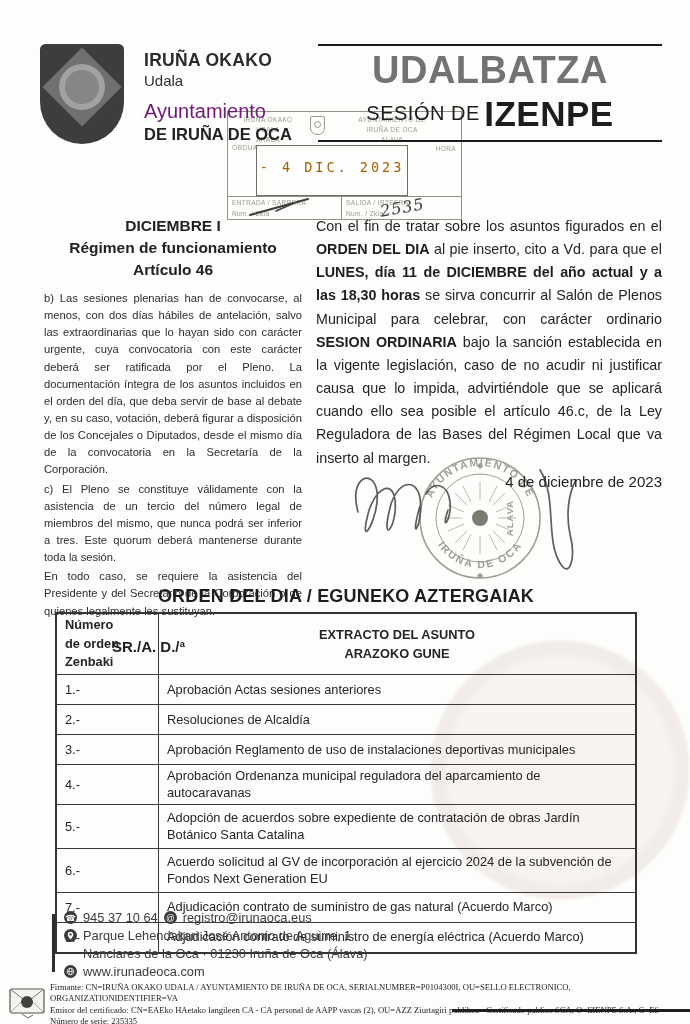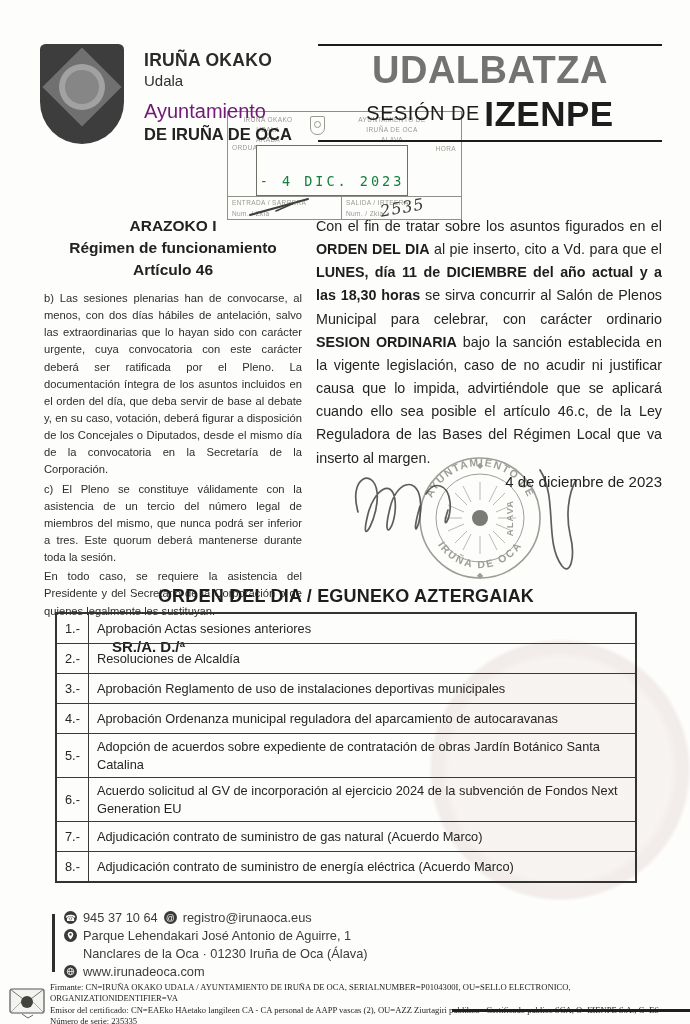--- a/index.html
+++ b/index.html
@@ -31,22 +31,22 @@
   
   .registry-stamp{position:absolute;left:227px;top:111px;width:233px;height:107px;
         border:1.6px solid #90908a;z-index:1;color:#9a9a91;font-size:6.5px;letter-spacing:.4px;}
   .rs-org-left{position:absolute;left:4px;top:3px;width:72px;text-align:center;line-height:1.5;}
   .rs-shield-mini{position:absolute;left:82px;top:4px;width:13px;height:17px;border:1px solid #9a9a91;border-radius:2px 2px 7px 7px;}
   .rs-shield-mini::after{content:"";position:absolute;left:3px;top:4px;width:5px;height:5px;border:1px solid #9a9a91;border-radius:50%;}
   .rs-org-right{position:absolute;left:104px;top:3px;width:120px;text-align:center;line-height:1.5;}
   .rs-ordua{position:absolute;left:4px;top:32px;}
   .rs-hora{position:absolute;right:5px;top:33px;}
   .rs-datebox{position:absolute;left:28px;top:33px;width:152px;height:51px;border:1.8px solid #6f6f67;box-sizing:border-box;}
-  .rs-date{margin-top:27px;text-align:center;font-family:"DejaVu Sans Mono",monospace;
-        font-size:13.5px;letter-spacing:3px;color:#15803d;}
+  .rs-date{margin-top:13px;text-align:center;font-family:"DejaVu Sans Mono",monospace;
+        font-size:13.5px;letter-spacing:3px;color:#a16207;}
   .rs-hdiv{position:absolute;left:0;top:84px;width:100%;border-top:1.4px solid #90908a;}
   .rs-vdiv{position:absolute;left:113px;top:84px;height:23px;border-left:1.4px solid #90908a;}
   .rs-entrada{position:absolute;left:4px;top:87px;}
   .rs-salida{position:absolute;left:118px;top:87px;}
   .rs-numl{position:absolute;left:4px;bottom:2px;}
   .rs-numr{position:absolute;left:118px;bottom:2px;}
   .rs-slash{position:absolute;left:18px;top:84px;}
   .rs-handwrite{position:absolute;left:152px;top:86px;font-family:"DejaVu Serif",serif;font-style:italic;
         font-size:16px;color:#3a3a3a;transform:rotate(-10deg);letter-spacing:1px;}
 
@@ -149,21 +149,21 @@
     <div class="rs-numl">Num. / Zkia</div>
     <div class="rs-numr">Num. / Zkia</div>
     <svg class="rs-slash" width="70" height="22">
       <line x1="4" y1="19" x2="62" y2="3" stroke="#3f3f3f" stroke-width="2" stroke-linecap="round"></line>
       <line x1="30" y1="15" x2="46" y2="8" stroke="#3f3f3f" stroke-width="1.6" stroke-linecap="round"></line>
     </svg>
     <div class="rs-handwrite">2535</div>
   </div>
 
   <div class="col-left">
-    <div class="cap-h">ARAZOKO I</div>
+    <div class="cap-h">DICIEMBRE I</div>
     <div class="cap-h">Régimen de funcionamiento</div>
     <div class="cap-h">Artículo 46</div>
     <p class="cap-p first">b) Las sesiones plenarias han de convocarse, al menos, con dos días hábiles de antelación, salvo las extraordinarias que lo hayan sido con carácter urgente, cuya convocatoria con este carácter deberá ser ratificada por el Pleno. La documentación íntegra de los asuntos incluidos en el orden del día, que deba servir de base al debate y, en su caso, votación, deberá figurar a disposición de los Concejales o Diputados, desde el mismo día de la convocatoria en la Secretaría de la Corporación.</p>
     <p class="cap-p">c) El Pleno se constituye válidamente con la asistencia de un tercio del número legal de miembros del mismo, que nunca podrá ser inferior a tres. Este quorum deberá mantenerse durante toda la sesión.</p>
     <p class="cap-p">En todo caso, se requiere la asistencia del Presidente y del Secretario de la Corporación o de quienes legalmente les sustituyan.</p>
     <div class="salutation">SR./A. D./ª</div>
   </div>
 
   <div class="col-right">
     <p class="intro"><span>Con el fin de tratar sobre los asuntos figurados en el </span><b>ORDEN DEL DIA</b><span> al pie inserto, cito a Vd. para que el </span><b>LUNES, día 11 de DICIEMBRE del año actual y a las 18,30 horas</b><span> se sirva concurrir al Salón de Plenos Municipal para celebrar, con carácter ordinario </span><b>SESION ORDINARIA</b><span> bajo la sanción establecida en la vigente legislación, caso de no acudir ni justificar causa que lo impida, advirtiéndole que se aplicará cuando ello sea posible el artículo 46.c, de la Ley Reguladora de las Bases del Régimen Local que va inserto al margen.</span></p>
@@ -210,20 +210,31 @@
       <path d="M96,44 C104,30 118,34 120,52 C122,70 110,84 118,60"></path>
       <path d="M210,20 C228,48 214,92 232,116 C240,126 246,108 240,84 C236,66 238,44 246,30"></path>
     </g>
   </svg>
 
   <div class="agenda-title">ORDEN DEL DIA / EGUNEKO AZTERGAIAK</div>
   <div class="watermark"></div>
 
   <table class="agenda">
     <tbody>
+        <tr>
+      <th class="c-num">
+        <div>Número</div>
+        <div>de orden</div>
+        <div>Zenbaki</div>
+      </th>
+      <th class="c-ext">
+        <div>EXTRACTO DEL ASUNTO</div>
+        <div>ARAZOKO GUNE</div>
+      </th>
+    </tr>
     <tr class="h1">
       <td class="num">1.-</td>
       <td class="txt">Aprobación Actas sesiones anteriores</td>
         </tr>
     <tr class="h1">
       <td class="num">2.-</td>
       <td class="txt">Resoluciones de Alcaldía</td>
         </tr>
     <tr class="h1">
       <td class="num">3.-</td>

